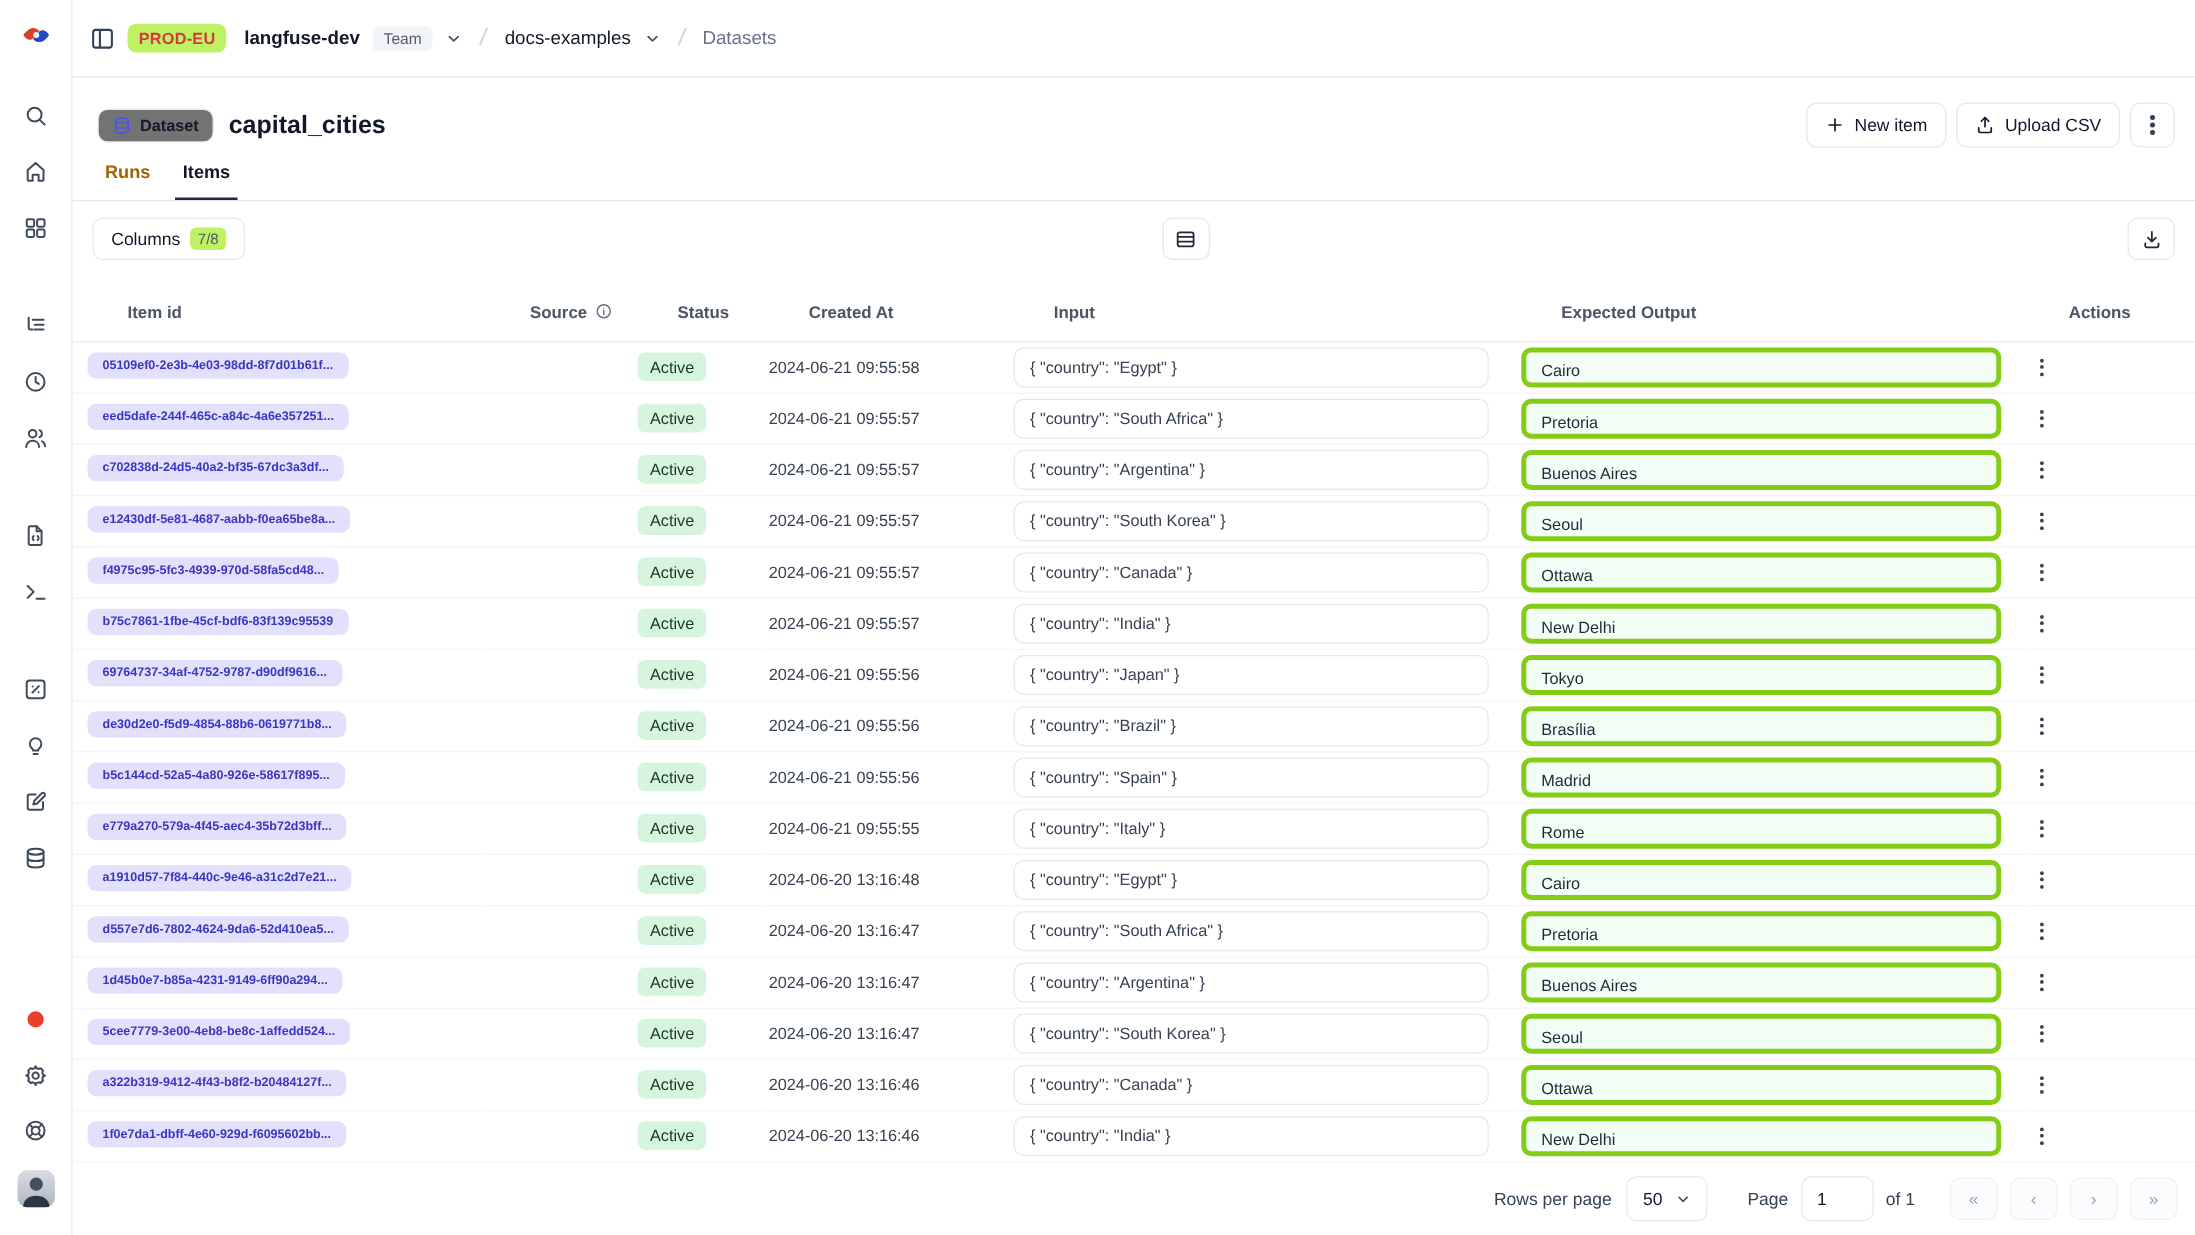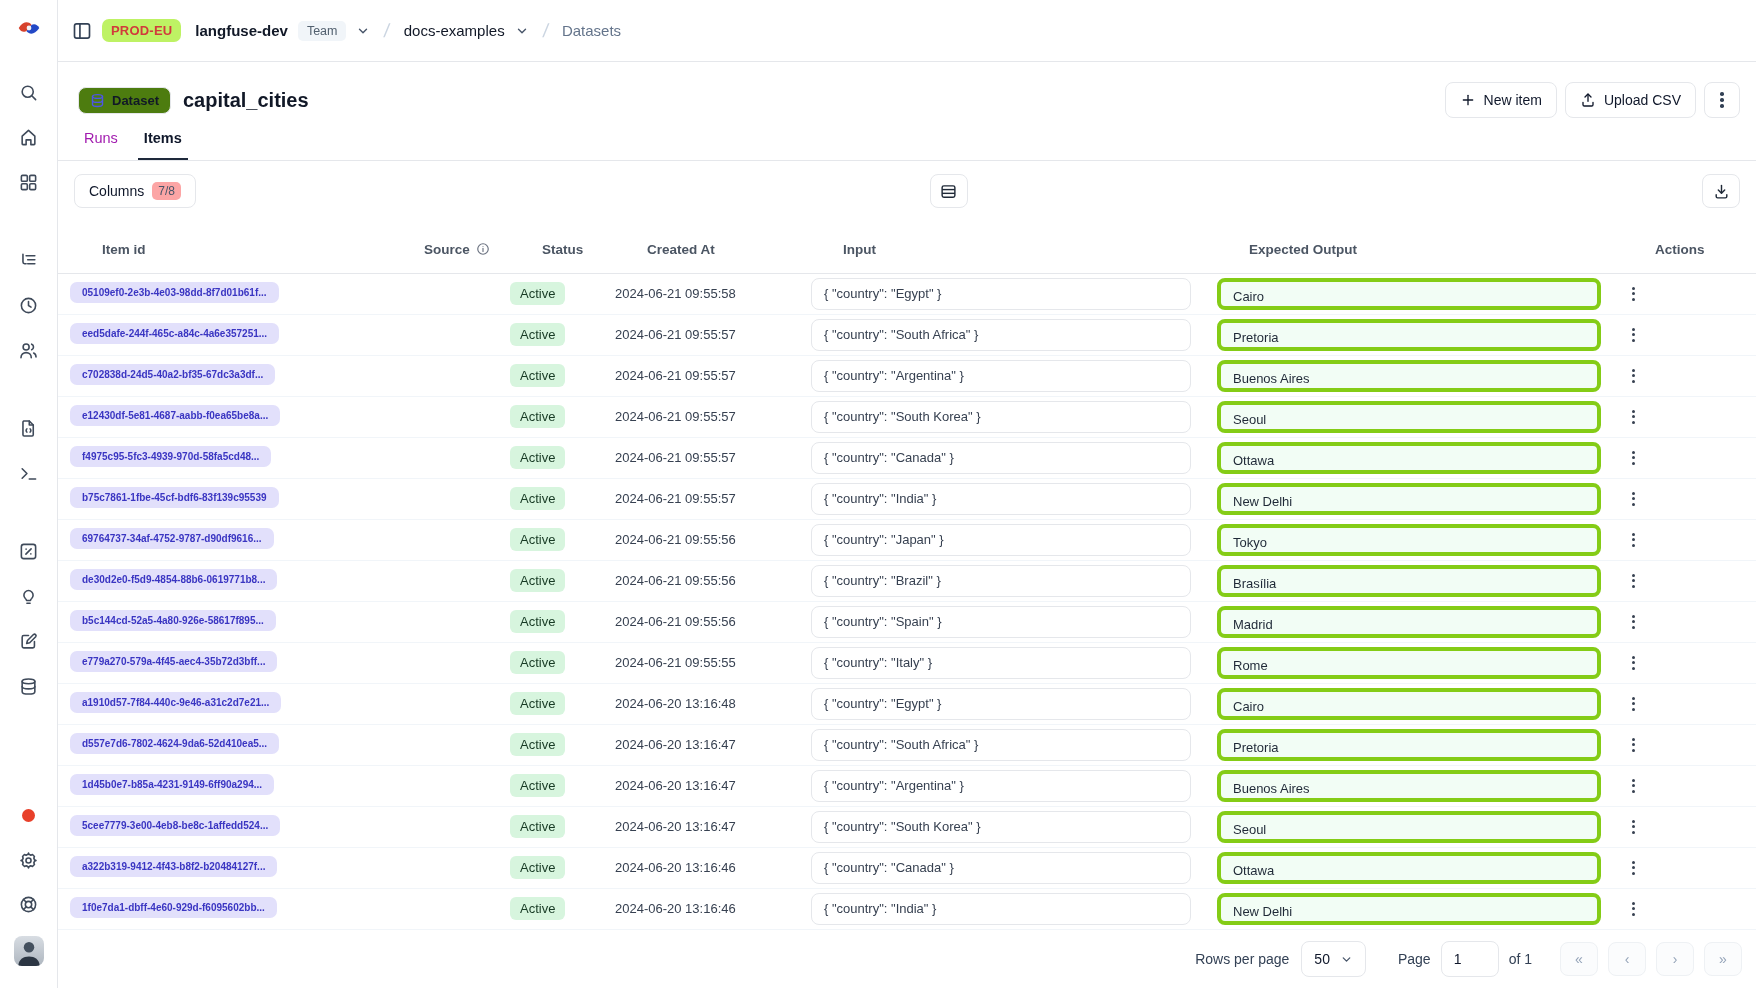--- a/index.html
+++ b/index.html
@@ -37,41 +37,41 @@
   .crumb-sep { color:#cbd5e1; font-size:19px; font-weight:300; padding:0 4px; transform:skewX(-8deg); }
   .proj-name { font-size:15px; font-weight:500; color:#111827; }
   .section-name { font-size:15px; color:#64748b; }
   .chev { color:#475569; display:flex; align-items:center; cursor:pointer; }
   .chev svg { width:14px; height:14px; }
 
   
   .page-head { border-bottom:1px solid #e5e7eb; padding:16px 16px 0 20px; flex-shrink:0; }
   .title-row { display:flex; align-items:center; gap:12px; height:44px; }
   .dataset-badge { display:inline-flex; align-items:center; gap:7px; border:1px solid #e5e7eb;
-    border-radius:8px; padding:5px 11px; font-size:13px; font-weight:600; color:#111827; background:#4d7c0f; }
+    border-radius:8px; padding:5px 11px; font-size:13px; font-weight:600; color:#111827; background:#737373; }
   .dataset-badge svg { width:15px; height:15px; color:#4d55e8; }
   .page-title { font-size:20px; font-weight:700; color:#111827; }
   .head-actions { margin-left:auto; display:flex; gap:8px; align-items:center; }
   .btn { display:inline-flex; align-items:center; gap:8px; border:1px solid #e5e7eb; background:#fff;
     border-radius:8px; height:36px; padding:0 14px; font-size:14px; font-weight:500; color:#0f172a;
     cursor:pointer; font-family:inherit; }
   .btn svg { width:16px; height:16px; }
   .btn-icon { width:36px; padding:0; justify-content:center; }
   .kebab-dots { display:flex; flex-direction:column; gap:2.5px; align-items:center; }
   .kebab-dots i { width:3.5px; height:3.5px; border-radius:50%; background:#334155; }
   .tabs { display:flex; gap:14px; margin-top:8px; }
-  .tab { font-size:14.5px; padding:0 6px 12px 6px; color:#a21caf; font-weight:400; cursor:pointer;
+  .tab { font-size:14.5px; padding:0 6px 12px 6px; color:#a16207; font-weight:700; cursor:pointer;
     border-bottom:2.5px solid transparent; }
   .tab.active { color:#0f172a; font-weight:600; border-bottom-color:#1e293b; }
 
   
   .toolbar { display:flex; justify-content:space-between; align-items:center; gap:8px;
     padding:13px 16px 18px 16px; flex-shrink:0; }
   .toolbar .btn { height:34px; }
-  .count-badge { background:#fca5a5; color:#475569; font-size:12px; font-weight:500;
+  .count-badge { background:#bef264; color:#475569; font-size:12px; font-weight:500;
     padding:2px 6px; border-radius:5px; }
   .toolbar .btn-icon { width:38px; height:34px; }
   .toolbar .btn-icon svg { width:17px; height:17px; color:#1f2937; }
 
   
   .table-wrap { flex:1; overflow:hidden; }
   table { width:100%; border-collapse:collapse; table-layout:fixed; }
   col.c-id{width:332px} col.c-src{width:118px} col.c-status{width:105px} col.c-created{width:196px}
   col.c-input{width:406px} col.c-expected{width:406px} col.c-actions{width:auto}
   th { text-align:left; font-size:13.5px; font-weight:600; color:#4b5563; height:47px;

